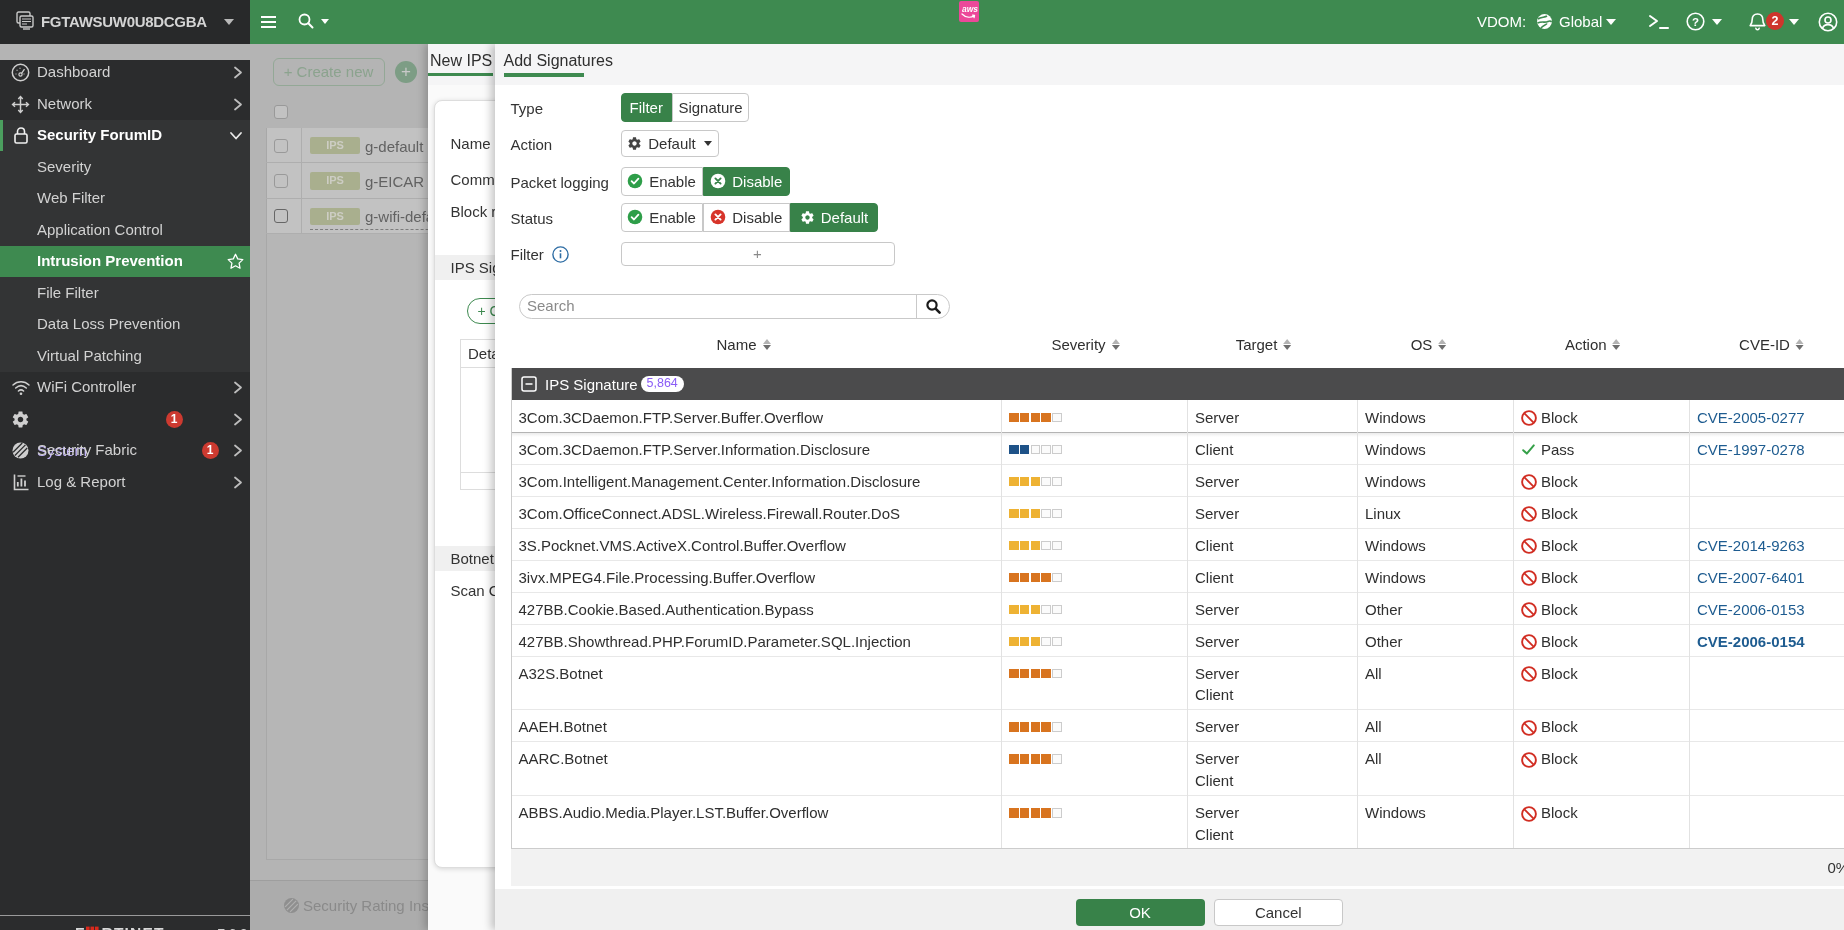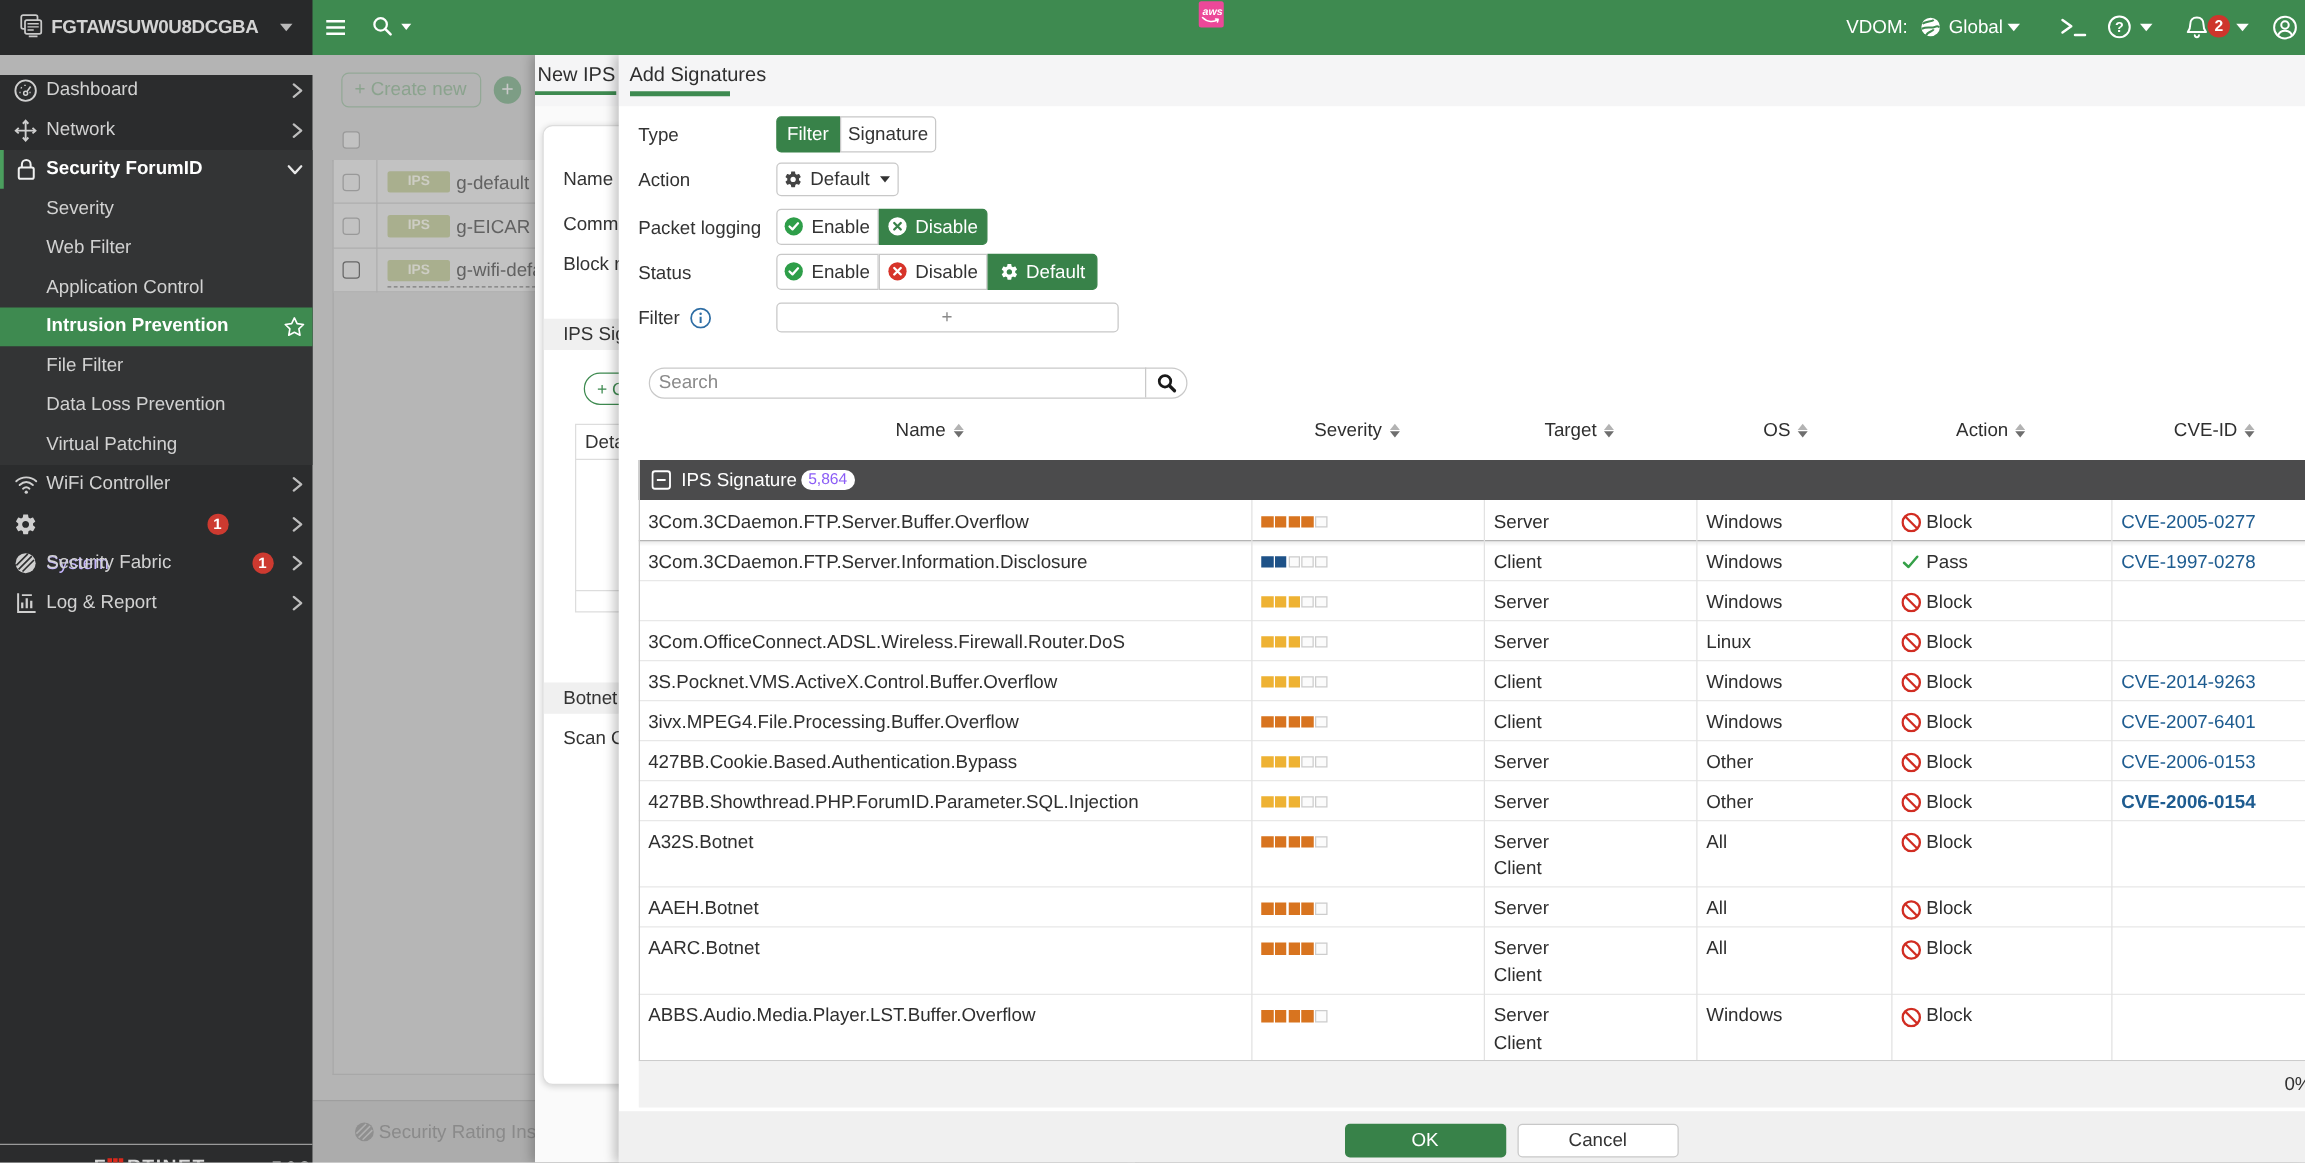--- a/index.html
+++ b/index.html
@@ -302,20 +302,21 @@
     <div class="a" style="left:546.9px;top:400.5px;width:9.5px;height:9.5px;background:#fbfbfb;border:1px solid #ccc;"></div>
     <div class="a" style="left:557.7px;top:400.5px;width:9.5px;height:9.5px;background:#fbfbfb;border:1px solid #ccc;"></div>
 <div class="a" style="left:700.5px;top:394.5px;font-size:15px;color:#2f2f2f;line-height:21.5px;">Client</div>
 <div class="a" style="left:870.5px;top:394.5px;font-size:15px;line-height:21.5px;color:#2f2f2f;">Windows</div>
 <svg class="a" style="left:1026px;top:398.0px;" width="15" height="15" viewBox="0 0 15 15">
       <path d="M2.2 8.2 L5.8 11.6 L12.8 3.4" stroke="#35a048" stroke-width="2" fill="none" stroke-linecap="round" stroke-linejoin="round"></path>
     </svg>
 <div class="a" style="left:1046.5px;top:394.5px;font-size:15px;line-height:21.5px;color:#2f2f2f;">Pass</div>
 <div class="a" style="left:1202.5px;top:394.5px;font-size:15px;line-height:21.5px;color:#1e5c90;">CVE-1997-0278</div>
 <div class="a" style="left:16px;top:451.5px;width:1333.5px;height:1px;background:#e8e8e8;"></div>
+<div class="a" style="left:24px;top:426.5px;font-size:15px;line-height:21.5px;color:#2f2f2f;white-space:nowrap;">3Com.Intelligent.Management.Center.Information.Disclosure</div>
 <div class="a" style="left:514.5px;top:432.5px;width:9.5px;height:9.5px;background:#eeb233;"></div>
     <div class="a" style="left:525.3px;top:432.5px;width:9.5px;height:9.5px;background:#eeb233;"></div>
     <div class="a" style="left:536.1px;top:432.5px;width:9.5px;height:9.5px;background:#eeb233;"></div>
     <div class="a" style="left:546.9px;top:432.5px;width:9.5px;height:9.5px;background:#fbfbfb;border:1px solid #ccc;"></div>
     <div class="a" style="left:557.7px;top:432.5px;width:9.5px;height:9.5px;background:#fbfbfb;border:1px solid #ccc;"></div>
 <div class="a" style="left:700.5px;top:426.5px;font-size:15px;color:#2f2f2f;line-height:21.5px;">Server</div>
 <div class="a" style="left:870.5px;top:426.5px;font-size:15px;line-height:21.5px;color:#2f2f2f;">Windows</div>
 <svg class="a" style="left:1026px;top:430.0px;" width="16" height="16" viewBox="0 0 16 16">
       <circle cx="8" cy="8" r="6.9" fill="none" stroke="#d12d22" stroke-width="1.9"></circle>
       <path d="M3.4 3.4 L12.6 12.6" stroke="#d12d22" stroke-width="1.9"></path>

